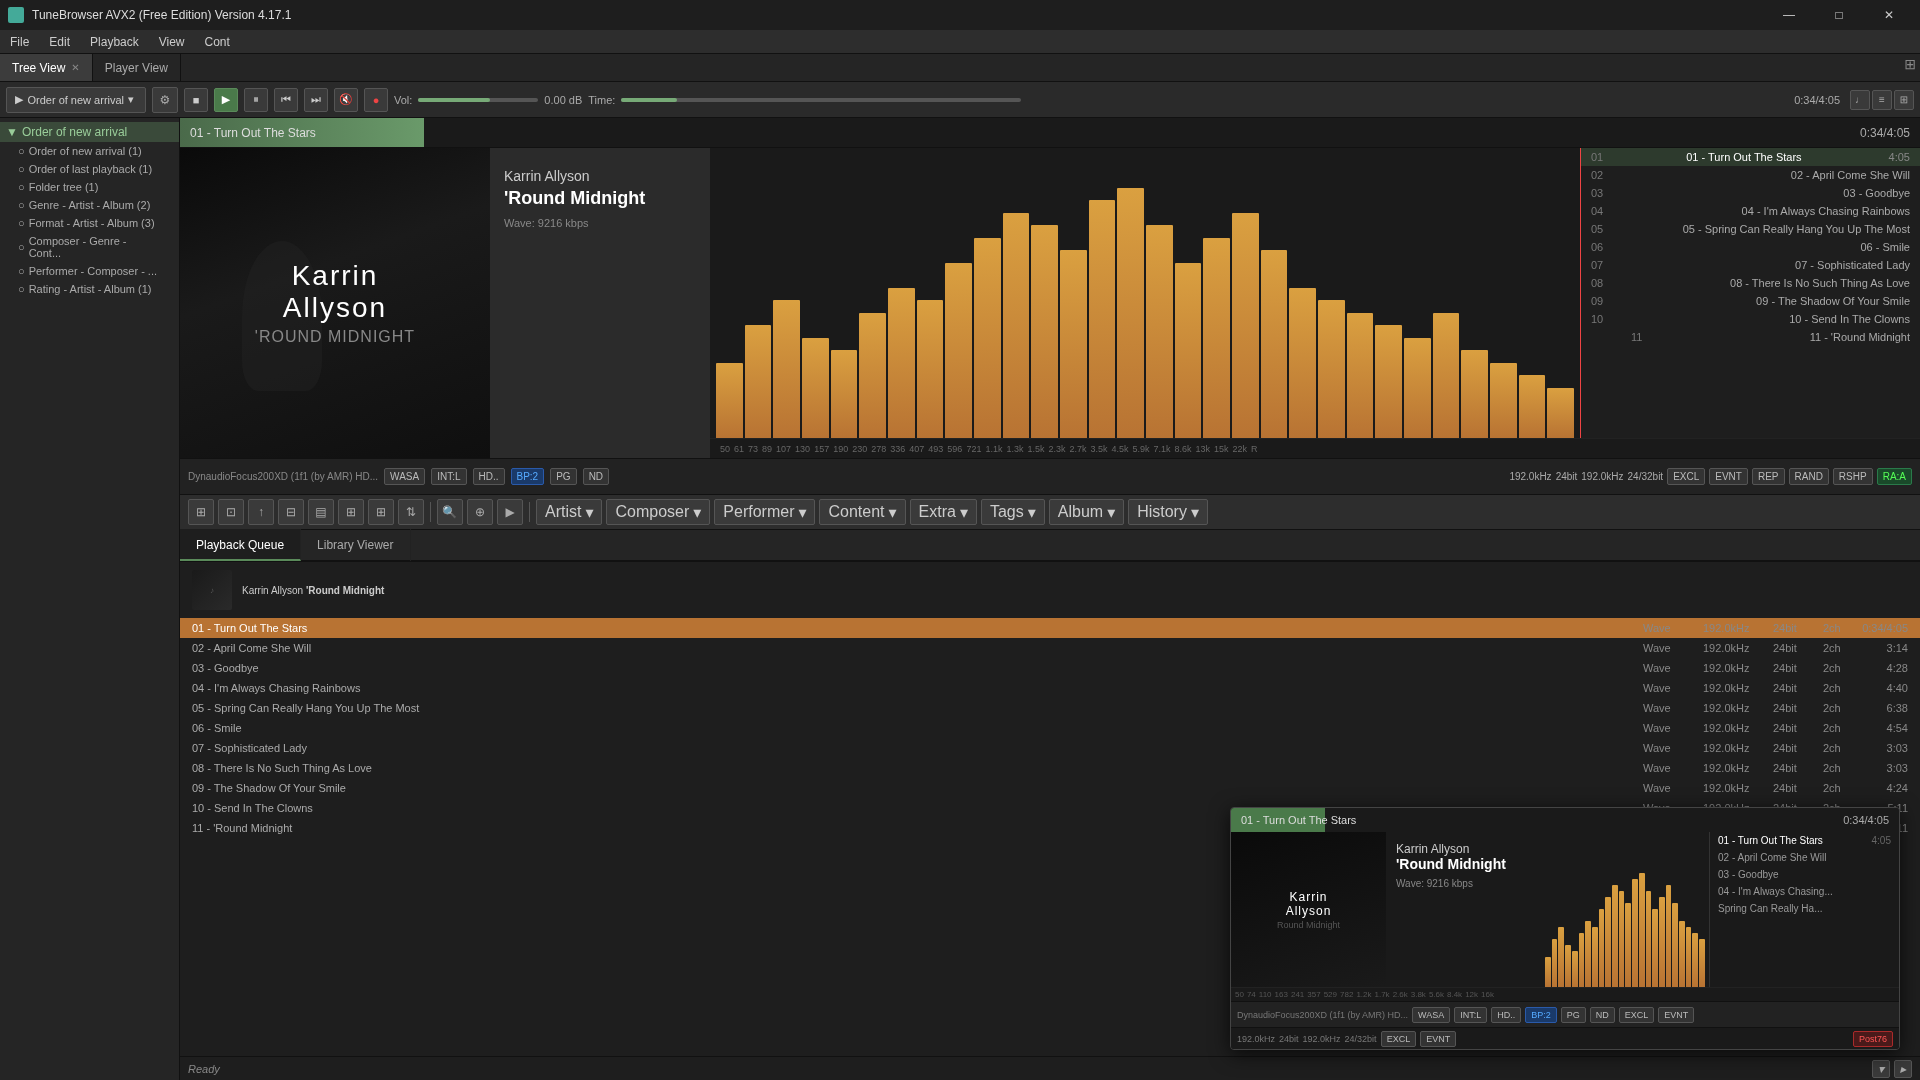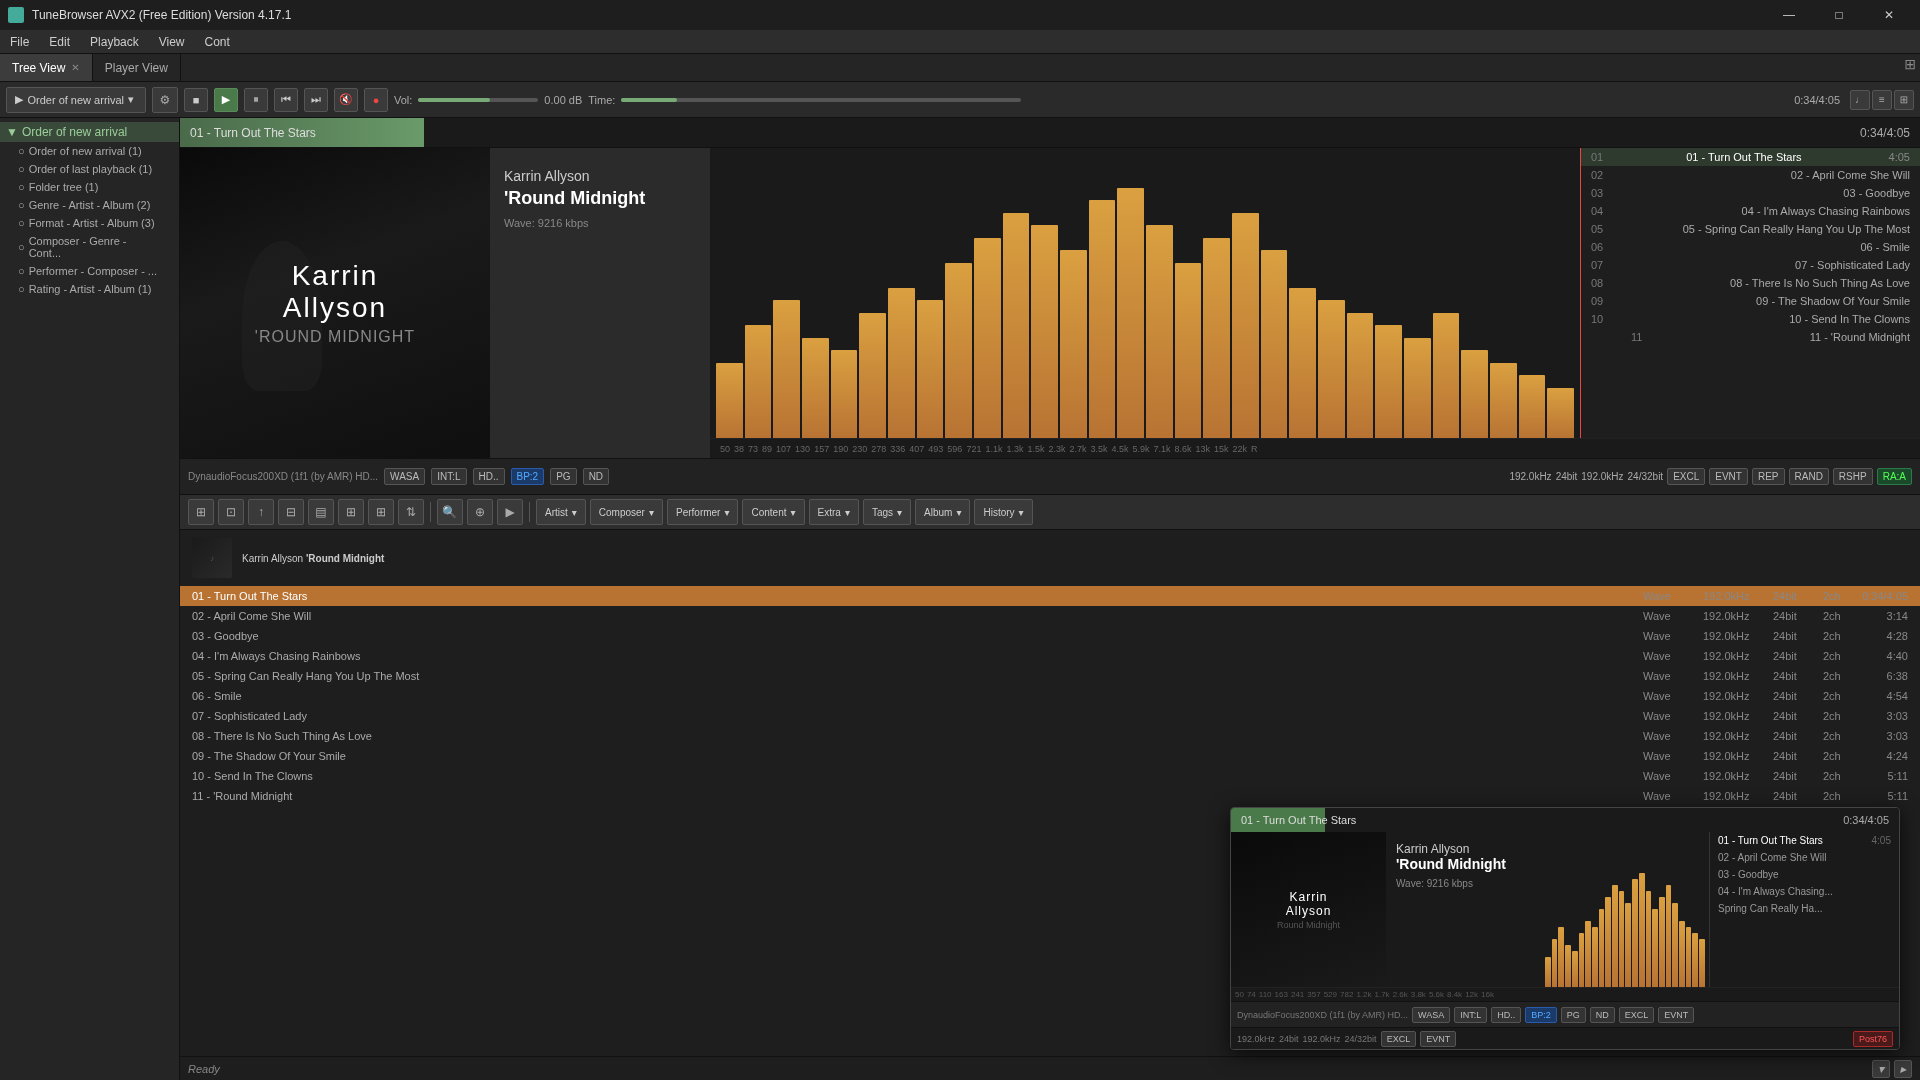--- a/index.html
+++ b/index.html
@@ -77,21 +77,21 @@
     #audio-info { height: 36px; background: #222; border-top: 1px solid #111; display: flex; align-items: center; padding: 0 8px; gap: 6px; font-size: 10px; }
     .audio-chip { background: #333; border: 1px solid #555; border-radius: 2px; padding: 2px 5px; color: #bbb; font-size: 10px; }
     .audio-chip.blue { background: #1a3a6a; border-color: #2a5aaa; color: #5af; }
     .audio-chip.green { background: #1a4a2a; border-color: #2a7a4a; color: #5f5; }
     .audio-chip.red { background: #4a1a1a; border-color: #aa2a2a; color: #f55; }
 
     
     #toolbar { background: #2d2d2d; height: 36px; display: flex; align-items: center; padding: 0 8px; gap: 4px; border-bottom: 1px solid #111; border-top: 1px solid #111; }
     .toolbar-btn { width: 26px; height: 26px; display: flex; align-items: center; justify-content: center; background: #3a3a3a; border: 1px solid #555; border-radius: 2px; cursor: pointer; font-size: 12px; color: #aaa; }
     .toolbar-separator { width: 1px; height: 20px; background: #555; margin: 0 2px; }
-    .toolbar-dropdown { display: flex; align-items: center; padding: 0 8px; height: 26px; background: #3a3a3a; border: 1px solid #555; border-radius: 2px; cursor: pointer; font-size: 10px; color: #ccc; gap: 4px; }
+    .toolbar-dropdown { display: flex; align-items: center; padding: 0 8px; height: 26px; background: #3a3a3a; border: 1px solid #555; border-radius: 2px; cursor: pointer; font-size: 16px; color: #ccc; gap: 4px; }
 
     
     #view-tabs { background: #252525; height: 32px; display: flex; align-items: center; border-bottom: 2px solid #111; }
     .view-tab { padding: 0 16px; height: 32px; line-height: 32px; cursor: pointer; font-size: 12px; color: #aaa; border-right: 1px solid #222; }
     .view-tab.active { background: #1e1e1e; color: #fff; border-bottom: 2px solid #5a8a5a; }
 
     
     #queue-area { background: #1e1e1e; flex: 1; display: flex; }
     #queue-list { flex: 1; overflow-y: auto; }
     #queue-header { padding: 8px 12px; display: flex; align-items: center; gap: 10px; }
@@ -372,21 +372,21 @@
                 <div class="track-list-item">
                   <span style="color:#777; margin-right:6px;margin-left:40px;">11</span>
                   <span>11 - 'Round Midnight</span>
                 </div>
               </div>
           </div>
         </div>
 
         <div id="freq-labels">
           <span>50</span>
-          <span>38</span>
+          <span>61</span>
           <span>73</span>
           <span>89</span>
           <span>107</span>
           <span>130</span>
           <span>157</span>
           <span>190</span>
           <span>230</span>
           <span>278</span>
           <span>336</span>
           <span>407</span>
@@ -450,20 +450,24 @@
       <div class="toolbar-dropdown">Artist <span>▾</span></div>
       <div class="toolbar-dropdown">Composer <span>▾</span></div>
       <div class="toolbar-dropdown">Performer <span>▾</span></div>
       <div class="toolbar-dropdown">Content <span>▾</span></div>
       <div class="toolbar-dropdown">Extra <span>▾</span></div>
       <div class="toolbar-dropdown">Tags <span>▾</span></div>
       <div class="toolbar-dropdown">Album <span>▾</span></div>
       <div class="toolbar-dropdown">History <span>▾</span></div>
     </div>
 
+    <div id="view-tabs">
+      <div class="view-tab active">Playback Queue</div>
+      <div class="view-tab">Library Viewer</div>
+    </div>
 
     <div id="queue-area">
       <div id="queue-list">
 
         <div id="queue-header">
           <div id="queue-album-thumb" style="background:linear-gradient(135deg,#1a1a1a,#2a2a2a); display:flex; align-items:center; justify-content:center;">
             <span style="font-size:8px; color:#555;">♪</span>
           </div>
           <div>
             <div id="queue-album-info">Karrin Allyson <span style="font-weight:bold;">'Round Midnight</span></div>

